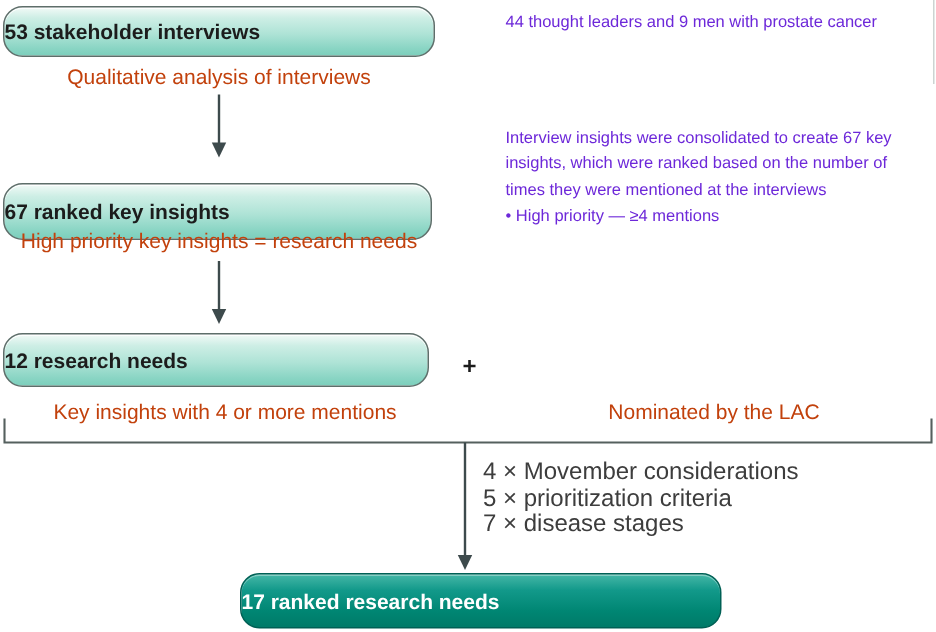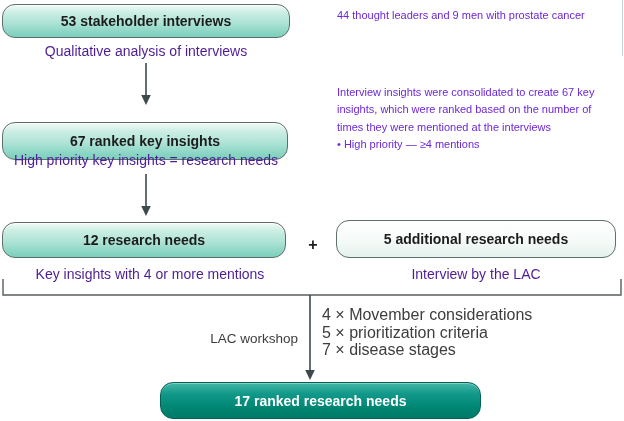--- a/index.html
+++ b/index.html
@@ -1,36 +1,36 @@
 <!DOCTYPE html>
 <html><head>
 <meta charset="utf-8">
 <style>
   html,body{margin:0;padding:0;background:#ffffff;}
   .canvas{
     position:relative;width:624px;height:421px;background:#ffffff;overflow:hidden;
     font-family:"Liberation Sans", sans-serif;color:#2b2b2b;
   }
   .box{
-    position:absolute;display:flex;align-items:center;justify-content:center;
+    position:absolute;display:flex;align-items:center;justify-content:flex-start;
     border-radius:13px;border:1px solid #5e6e6a;box-sizing:border-box;
     font-weight:bold;font-size:14px;color:#1c1c1c;text-align:center;
     background:linear-gradient(180deg,#f2faf7 0%,#cdeee5 22%,#aee3d6 55%,#8ad5c4 85%,#7ccfbc 100%);
     box-shadow:inset 0 1px 0 rgba(255,255,255,0.85);
   }
   .box.light{
     background:linear-gradient(180deg,#ffffff 0%,#f5faf7 55%,#e4f1ec 100%);
   }
   .box.dark{
     background:linear-gradient(180deg,#45b7a7 0%,#12998a 30%,#008673 70%,#007a68 100%);
     border-color:#006055;color:#ffffff;
     box-shadow:inset 0 1px 0 rgba(255,255,255,0.35);
   }
   .caption{
-    position:absolute;font-size:14px;color:#4c1d95;text-align:center;white-space:nowrap;
+    position:absolute;font-size:14px;color:#c2410c;text-align:center;white-space:nowrap;
   }
   .note{
     position:absolute;font-size:11px;line-height:17.3px;color:#6d28d9;
   }
   .plus{
     position:absolute;font-size:16px;font-weight:bold;color:#1c1c1c;text-align:center;
   }
   .workshop-label{
     position:absolute;font-size:13.5px;color:#3d3d3d;text-align:right;white-space:nowrap;
   }
@@ -84,26 +84,22 @@
     <div>• High priority — ≥4 mentions</div>
   </div>
 
   <div class="box" style="left:2px;top:222px;width:284px;height:36px;">
     <span>12 research needs</span>
   </div>
   <div class="caption" style="left:0;top:266px;width:300px;">Key insights with 4 or more mentions</div>
 
   <div class="plus" style="left:300px;top:236px;width:26px;">+</div>
 
-  <div class="box light" style="left:336px;top:220px;width:280px;height:38px;">
-    <span>5 additional research needs</span>
-  </div>
-  <div class="caption" style="left:336px;top:266px;width:280px;">Interview by the LAC</div>
+  <div class="caption" style="left:336px;top:266px;width:280px;">Nominated by the LAC</div>
 
-  <div class="workshop-label" style="left:118px;top:331px;width:180px;">LAC workshop</div>
   <div class="workshop-items" style="left:322px;top:306px;">
     <div>4 × Movember considerations</div>
     <div>5 × prioritization criteria</div>
     <div>7 × disease stages</div>
   </div>
 
   <div class="box dark" style="left:160px;top:382px;width:321px;height:37px;">
     <span>17 ranked research needs</span>
   </div>
 

